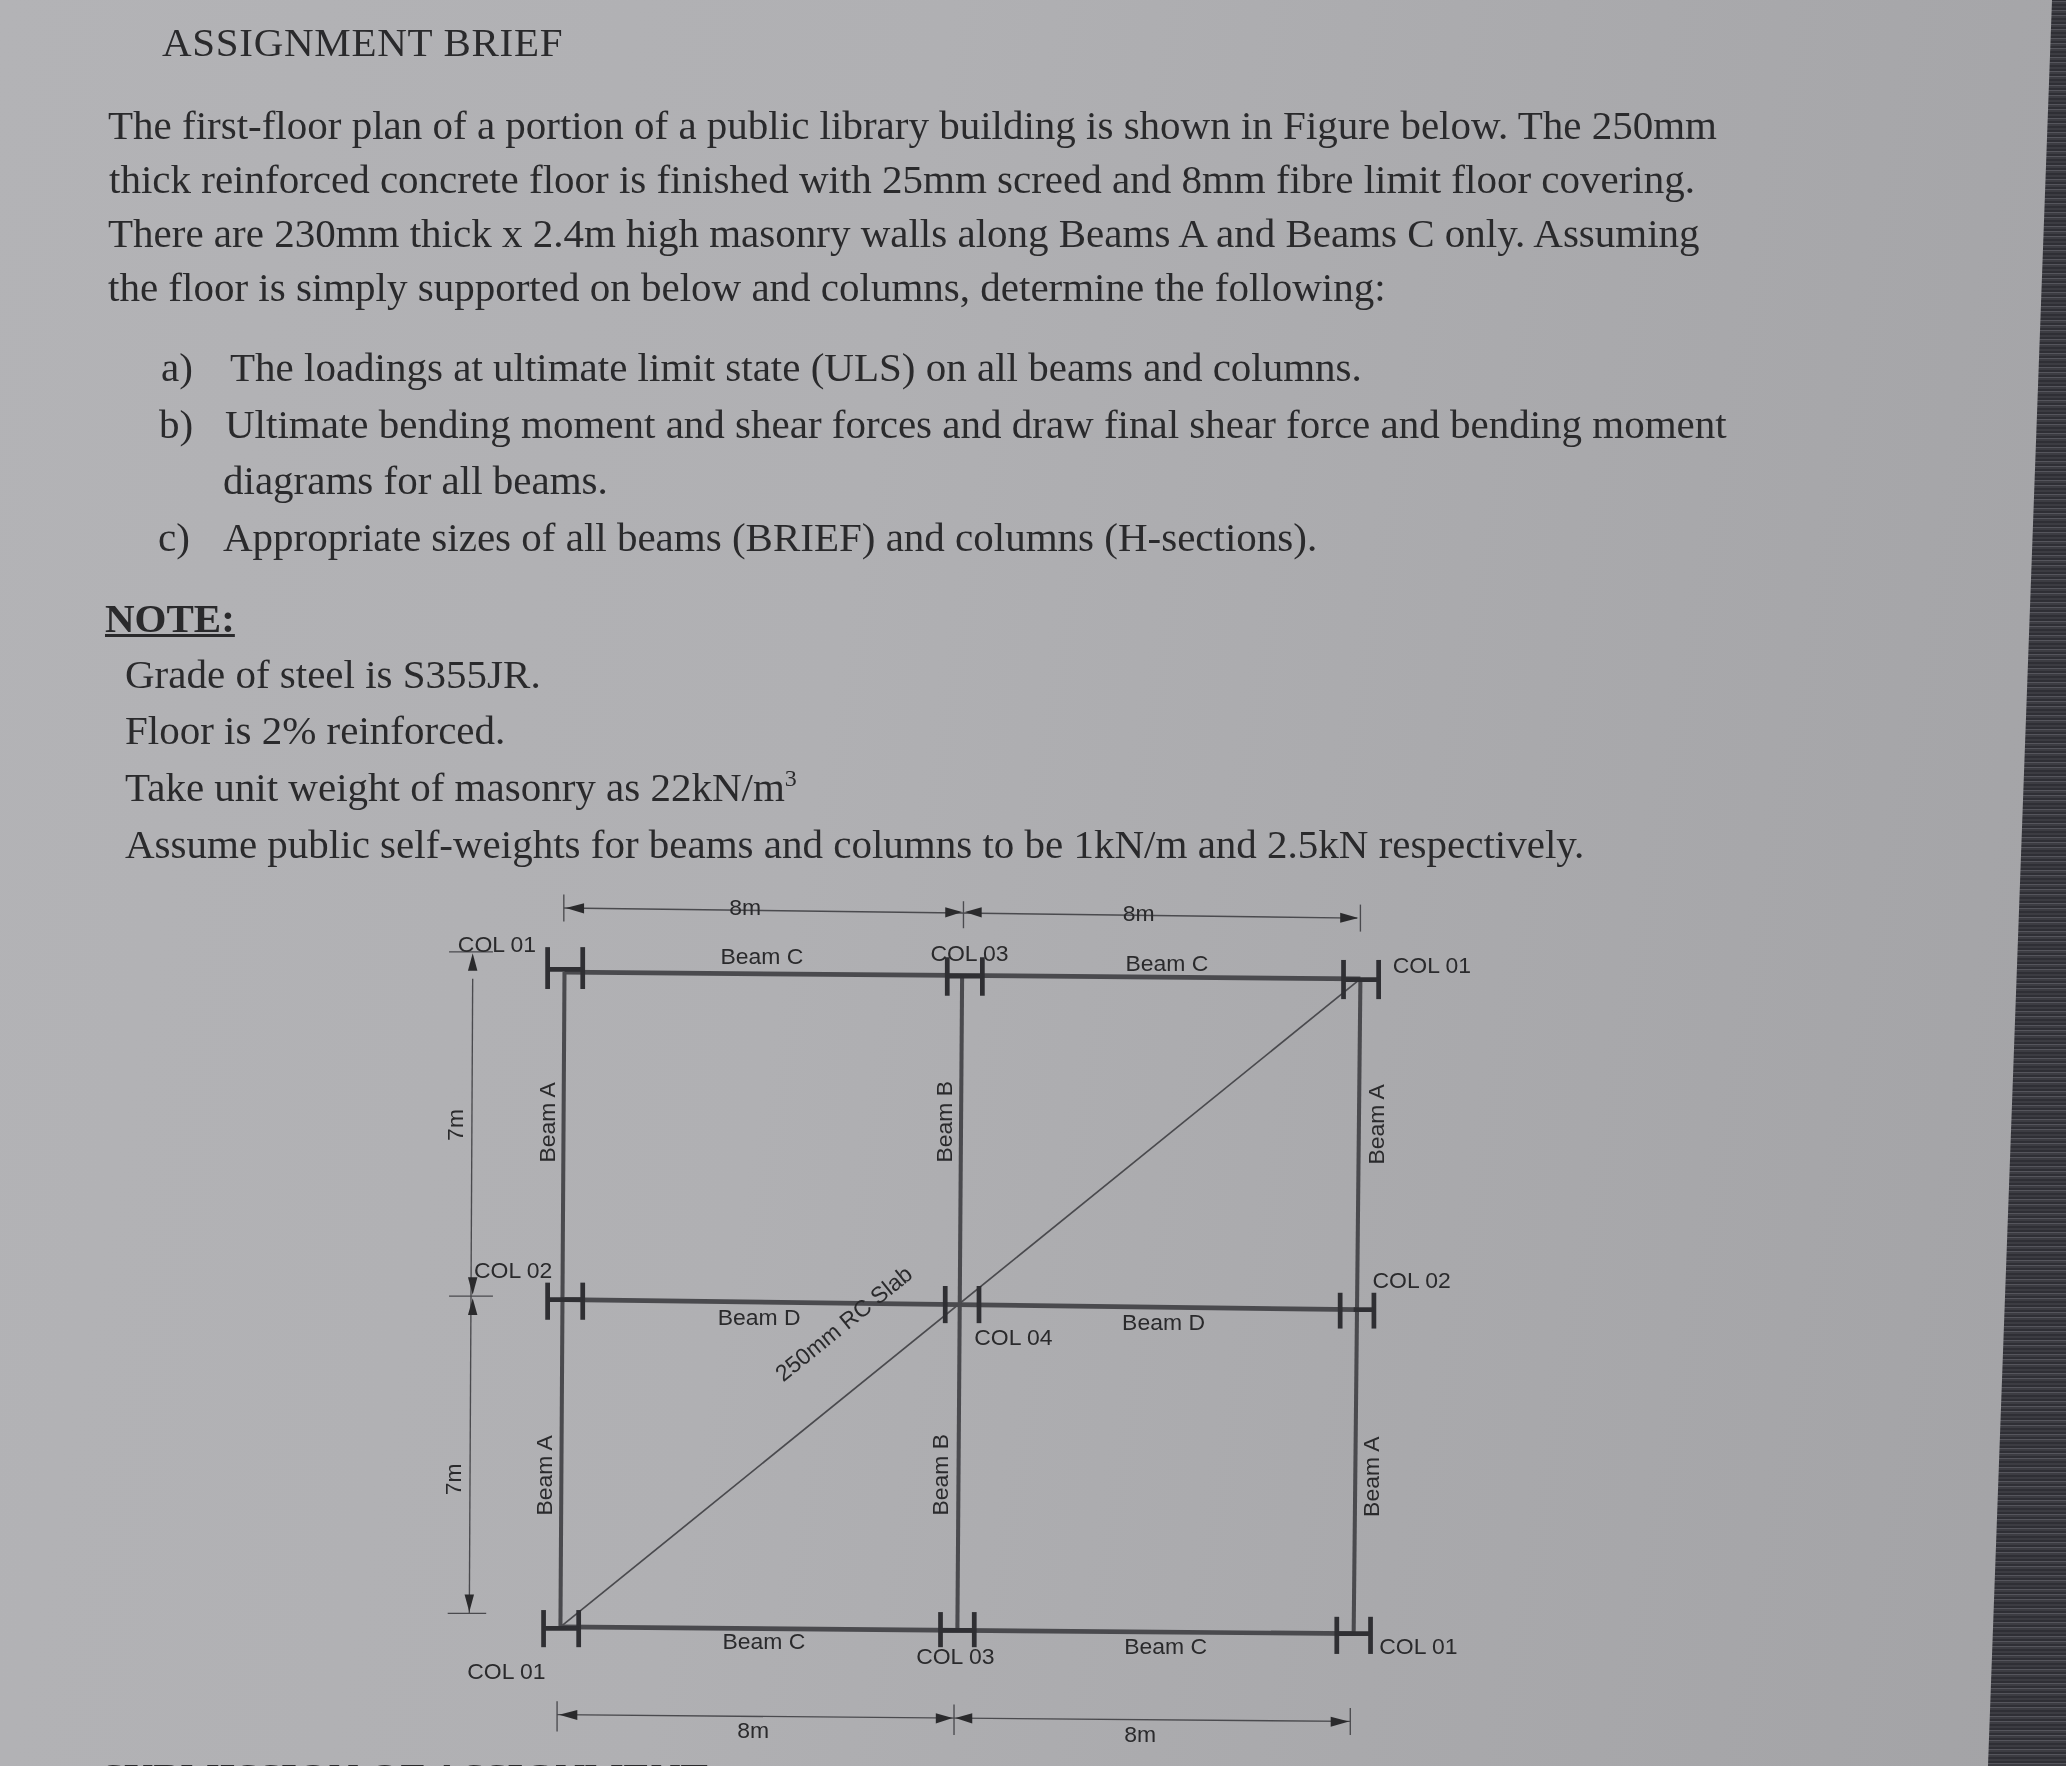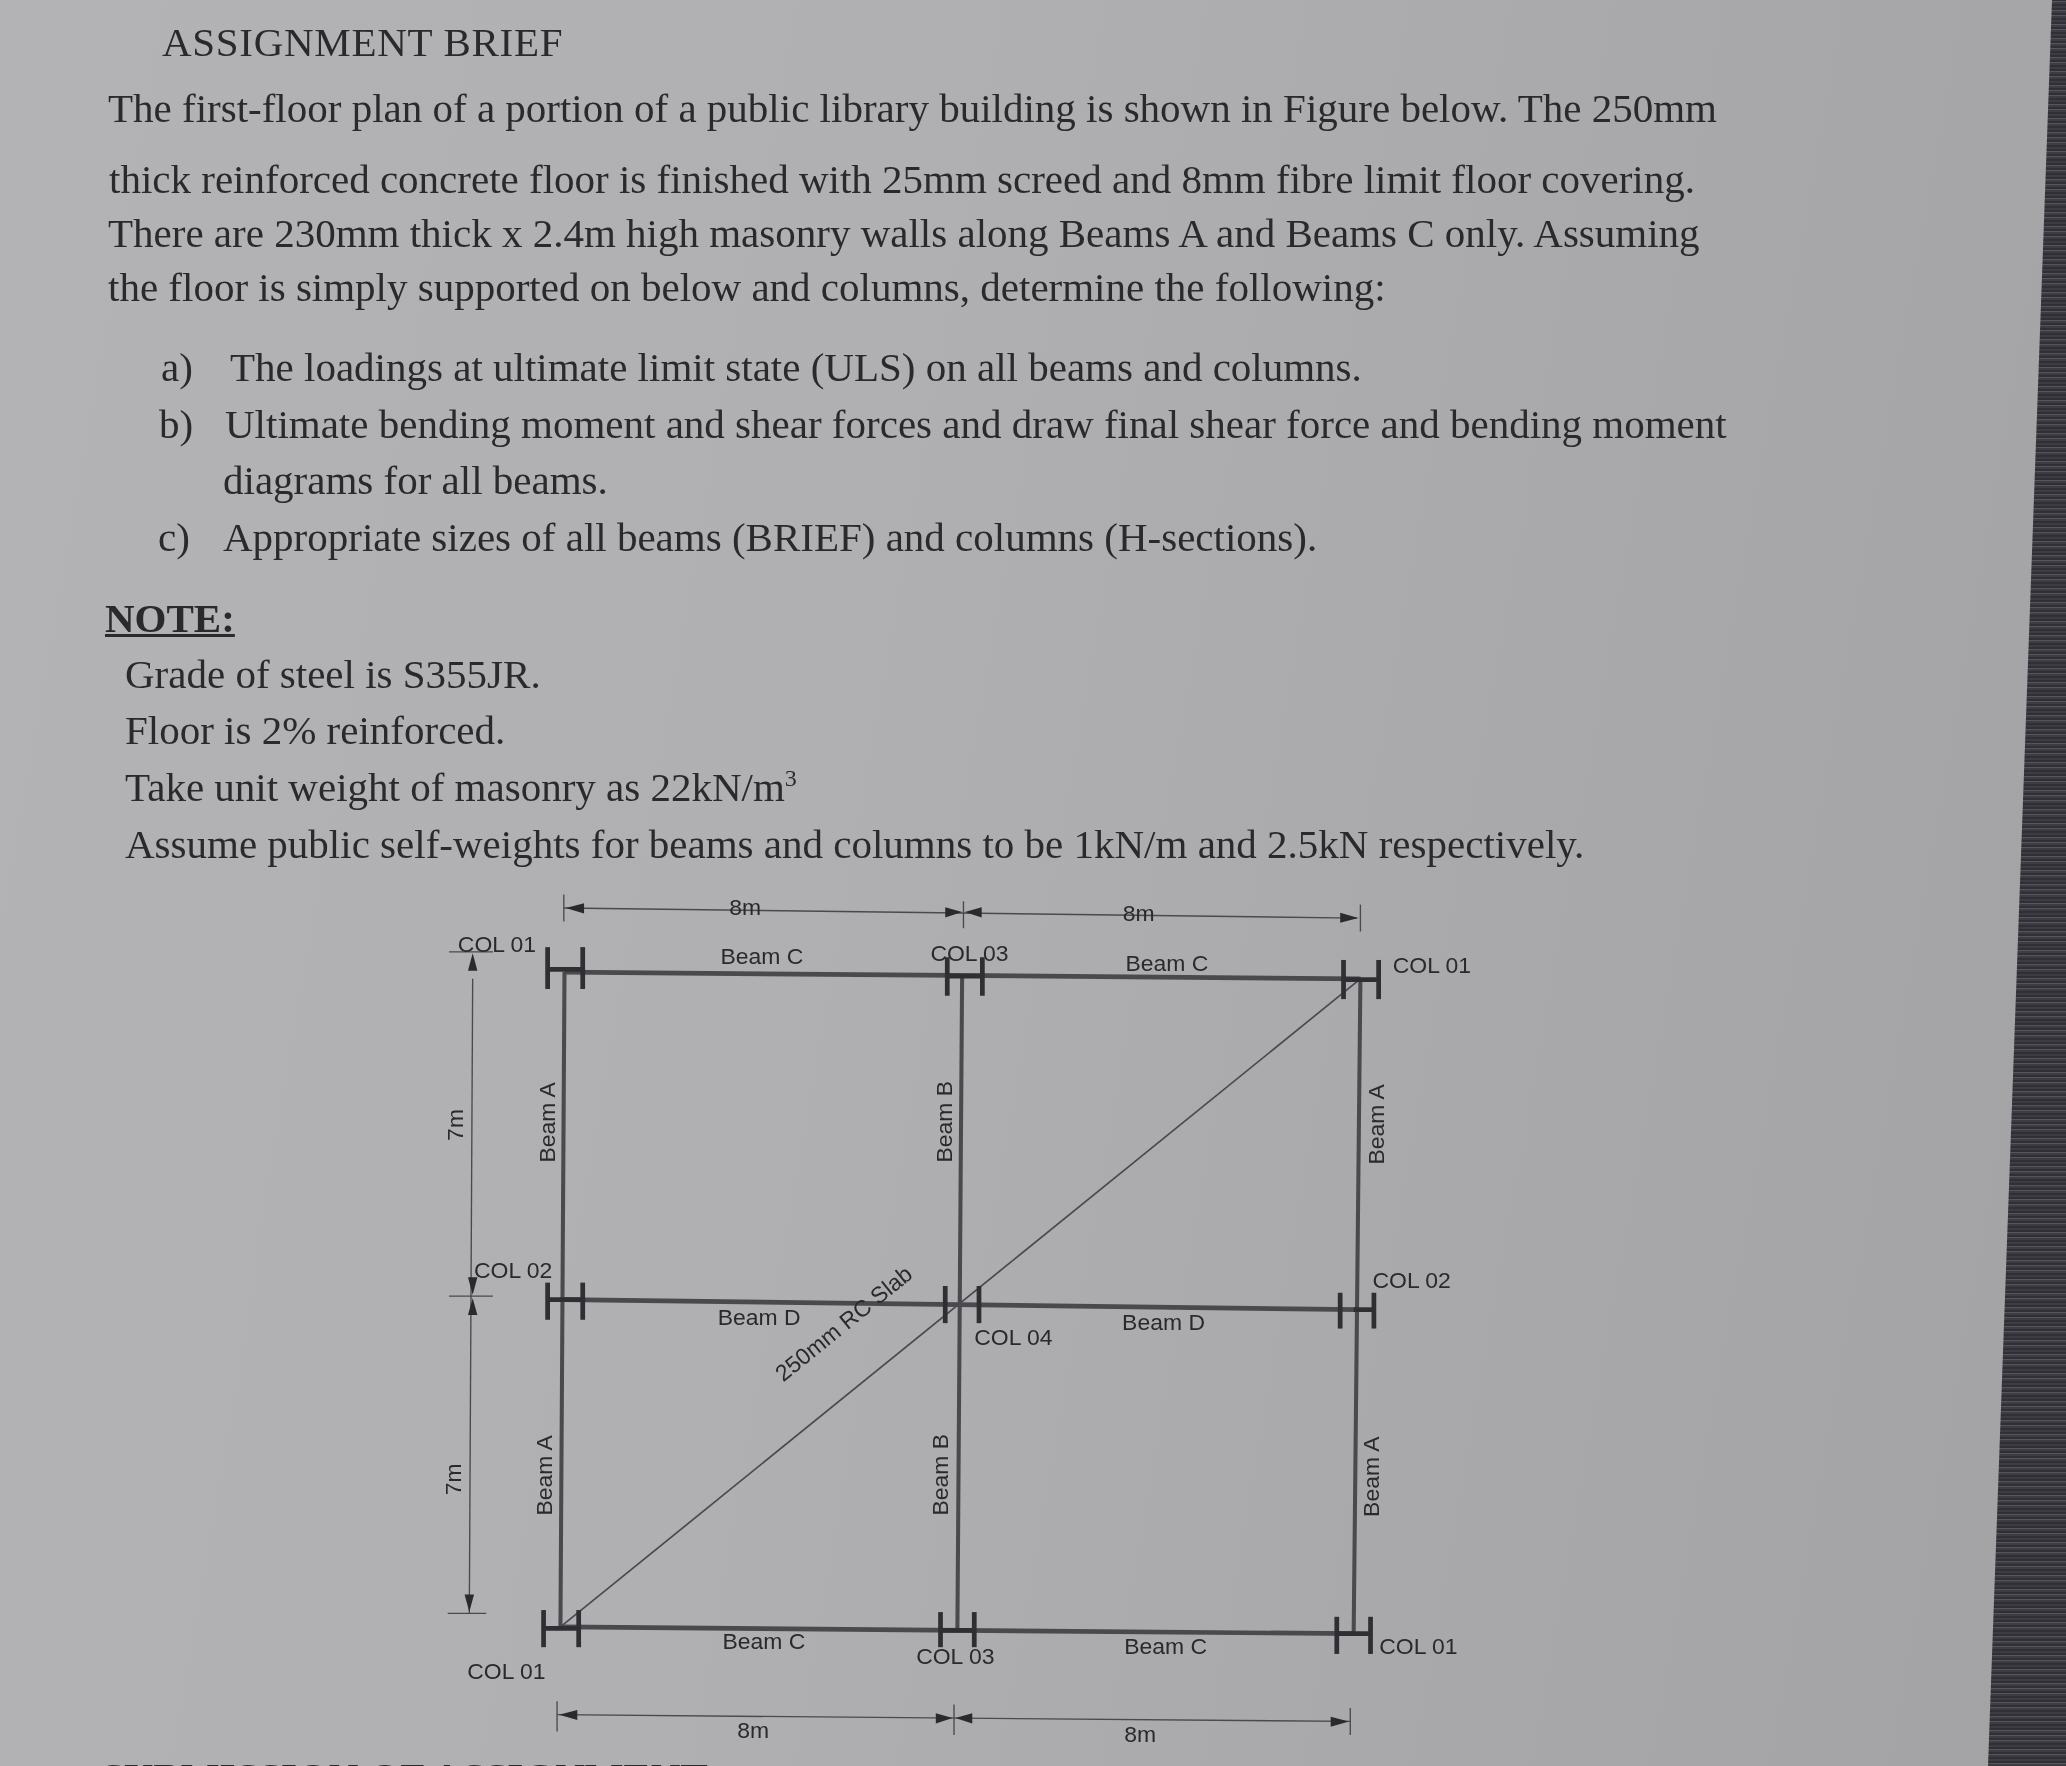--- a/index.html
+++ b/index.html
@@ -20,21 +20,21 @@
   .bottom-cut{position:absolute;left:101px;top:1753px;font-family:"Liberation Serif",serif;font-size:41px;font-weight:bold;color:#2a2a2c;height:13.5px;overflow:hidden;}
 </style>
 </head>
 <body>
 
 <div class="paper"></div>
 <div class="fabric"></div>
 
 <div class="txt title">ASSIGNMENT BRIEF</div>
 
-<div class="txt para" style="top:84px">The first-floor plan of a portion of a public library building is shown in Figure below. The 250mm</div>
+<div class="txt para" style="top:101px">The first-floor plan of a portion of a public library building is shown in Figure below. The 250mm</div>
 <div class="txt para" style="top:155px;left:109px">thick reinforced concrete floor is finished with 25mm screed and 8mm fibre limit floor covering.</div>
 <div class="txt para" style="top:209px">There are 230mm thick x 2.4m high masonry walls along Beams A and Beams C only. Assuming</div>
 <div class="txt para" style="top:263px">the floor is simply supported on below and columns, determine the following:</div>
 
 <div class="li-mark" style="left:161px;top:343px">a)</div>
 <div class="txt para" style="left:230px;top:343px">The loadings at ultimate limit state (ULS) on all beams and columns.</div>
 <div class="li-mark" style="left:159px;top:400px">b)</div>
 <div class="txt para" style="left:225px;top:400px">Ultimate bending moment and shear forces and draw final shear force and bending moment</div>
 <div class="txt para" style="left:223px;top:456px">diagrams for all beams.</div>
 <div class="li-mark" style="left:158px;top:513px">c)</div>

